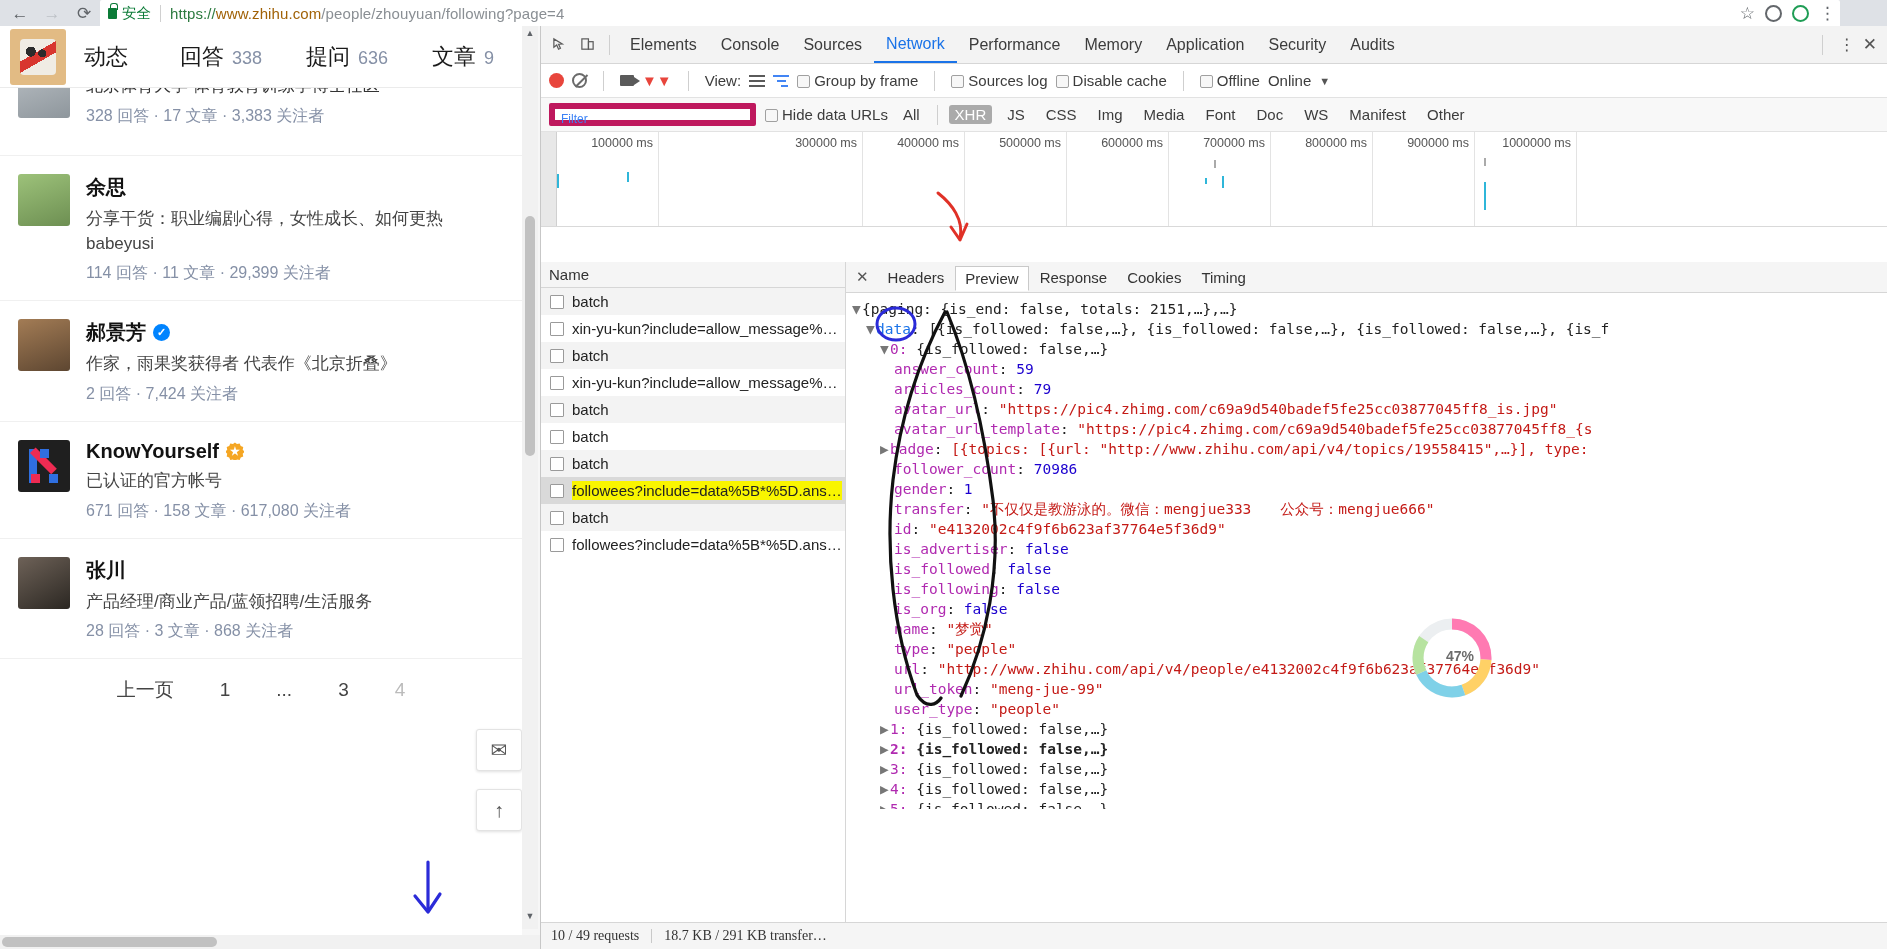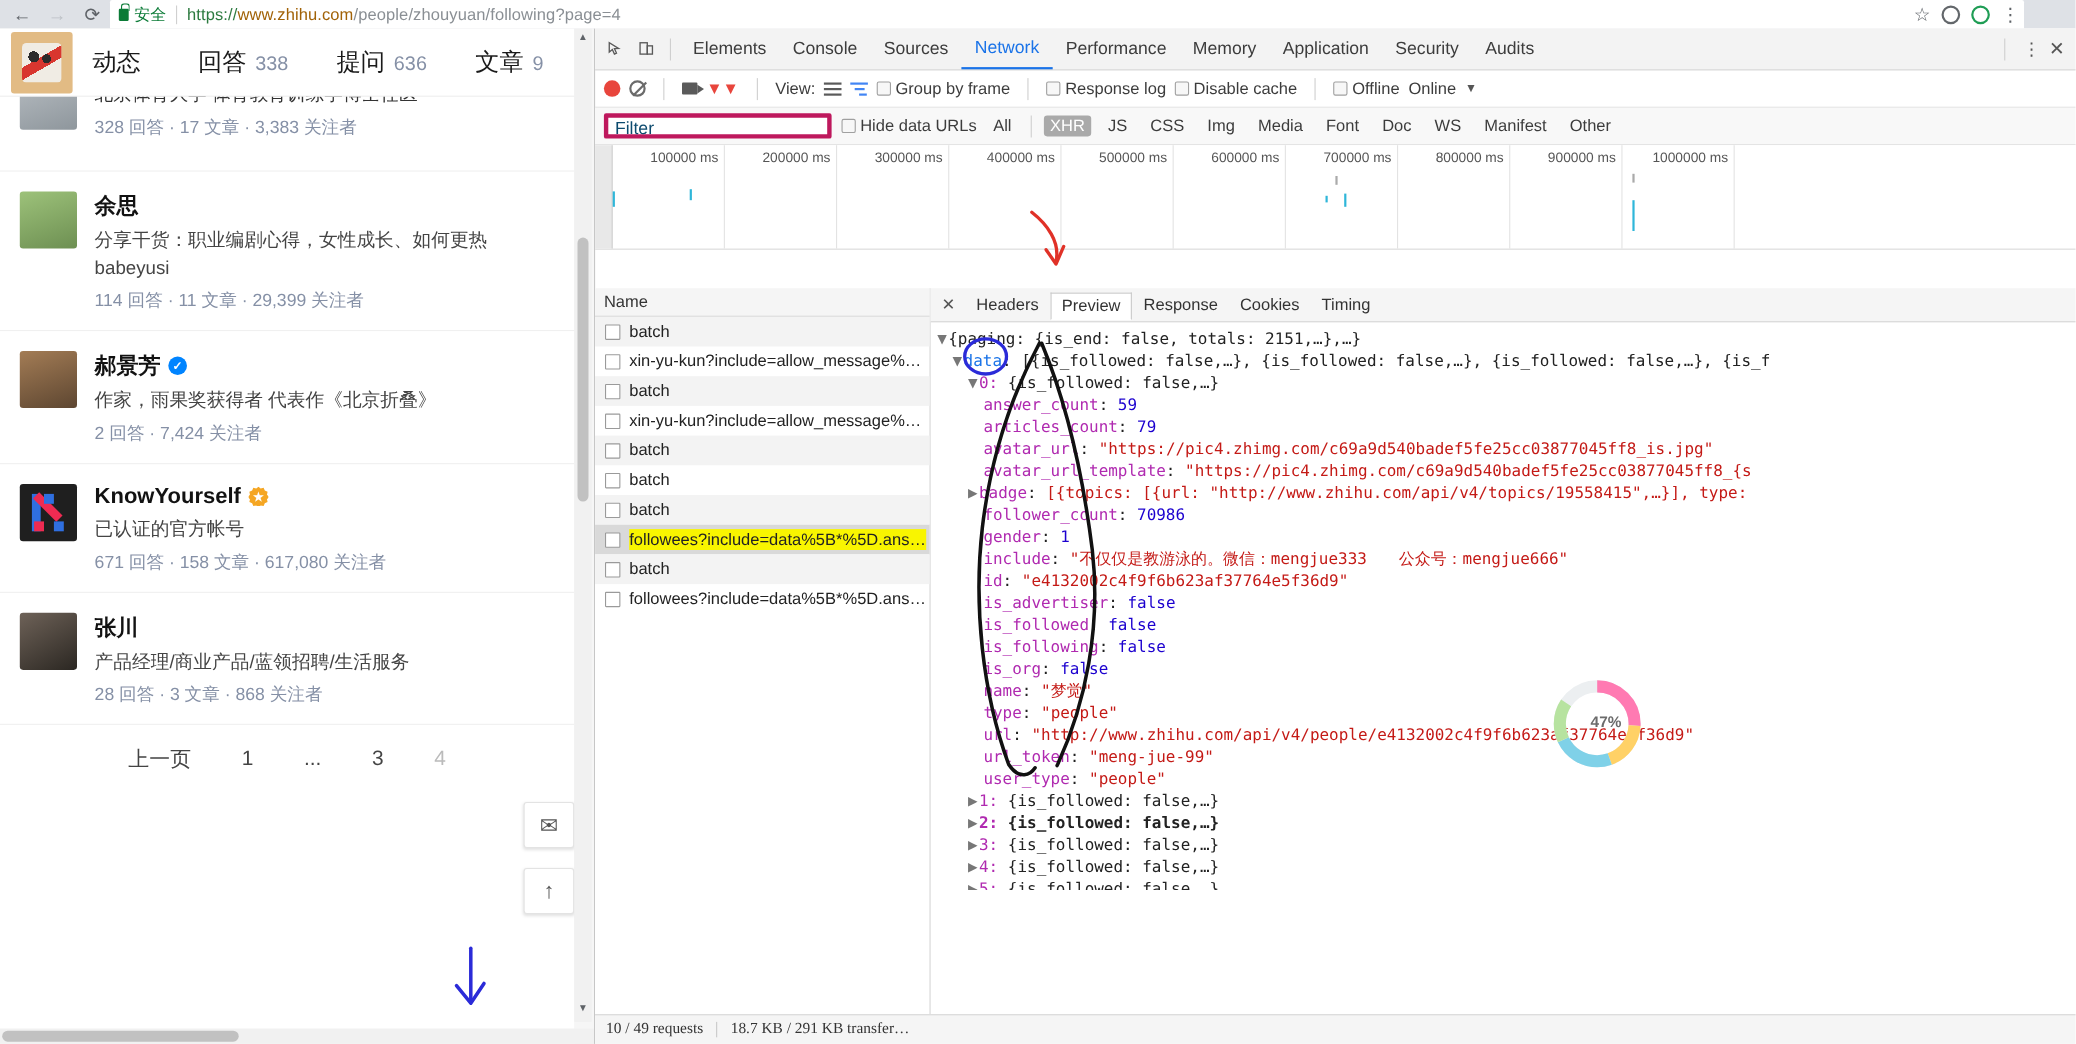--- a/index.html
+++ b/index.html
@@ -117,22 +117,22 @@
   .waterfic { width:16px; height:12px; display:flex; flex-direction:column; justify-content:space-between; }
   .waterfic i { height:2px; background:#4285f4; display:block; }
   .waterfic i:nth-child(2){ margin-left:4px; width:9px; }
   .waterfic i:nth-child(3){ margin-left:8px; width:7px; }
   .cb { width:13px; height:13px; border:1px solid #a0a0a0; background:#f7f7f7; border-radius:2px;
      display:inline-block; vertical-align:-2px; }
   .lbl { margin-left:4px; }
 
   .dt-filterbar { height:34px; display:flex; align-items:center; gap:9px; padding:0 8px;
      border-bottom:1px solid #e2e2e2; font-size:15px; color:#3c3c3c; background:#f8f8f8;}
-  .fi { width:207px; height:23px; border:4px solid #be185d; border-radius:2px; background:#fff;
-     font-size:16px; color:#0c4a6e; padding:0 6px; line-height:21px; }
+  .fi { width:207px; height:23px; border:6px solid #be185d; border-radius:2px; background:#fff;
+     font-size:12px; color:#3b82f6; padding:0 6px; line-height:21px; }
   .typechip { padding:1px 6px; border-radius:3px; }
   .typechip.on { background:#aaa; color:#fff; }
 
   .dt-timeline { height:95px; border-bottom:1px solid #d9d9d9; position:relative;
      background:#fff; display:flex; }
   .tl-gut { width:16px; background:#e8e8e8; border-right:1px solid #d0d0d0; }
   .tl-grid { flex:1; position:relative; }
   .tl-cell { position:absolute; top:0; bottom:0; border-right:1px solid #e3e3e3; }
   .tl-lab { position:absolute; top:4px; right:5px; font-size:12.5px; color:#555; white-space:nowrap; }
   .tick { position:absolute; width:2px; background:#2fb6d9; }
@@ -362,21 +362,21 @@
           <i></i>
           <i></i>
         </span>
       <span class="waterfic">
           <i></i>
           <i></i>
           <i></i>
         </span>
       <span><span class="cb"></span><span class="lbl">Group by frame</span></span>
       <div class="sep"></div>
-      <span><span class="cb"></span><span class="lbl">Response log</span></span>
+      <span><span class="cb"></span><span class="lbl">Sources log</span></span>
       <span><span class="cb"></span><span class="lbl">Disable cache</span></span>
       <div class="sep"></div>
       <span><span class="cb"></span><span class="lbl">Offline</span></span>
       <span>Online</span>
       <span style="font-size:11px;color:#555;">▼</span>
     </div>
 
     <div class="dt-filterbar">
       <div class="fi">Filter</div>
       <span><span class="cb"></span><span class="lbl">Hide data URLs</span></span>
@@ -393,23 +393,20 @@
       <span class="typechip">Manifest</span>
       <span class="typechip">Other</span>
     </div>
 
     <div class="dt-timeline">
       <div class="tl-gut"></div>
       <div class="tl-grid">
         <div class="tl-cell" style="left:0px;width:102px;">
             <span class="tl-lab">100000 ms</span>
           </div>
-        <div class="tl-cell" style="left:102px;width:102px;">
-            <span class="tl-lab">200000 ms</span>
-          </div>
         <div class="tl-cell" style="left:204px;width:102px;">
             <span class="tl-lab">300000 ms</span>
           </div>
         <div class="tl-cell" style="left:306px;width:102px;">
             <span class="tl-lab">400000 ms</span>
           </div>
         <div class="tl-cell" style="left:408px;width:102px;">
             <span class="tl-lab">500000 ms</span>
           </div>
         <div class="tl-cell" style="left:510px;width:102px;">
@@ -502,21 +499,21 @@
           <div class="jl" style="padding-left:14px;"><span class="tri">▼</span><span class="dkey">data</span><span>: [{is_followed: false,…}, {is_followed: false,…}, {is_followed: false,…}, {is_f</span></div>
           <div class="jl" style="padding-left:28px;"><span class="tri">▼</span><span class="k">0:</span><span>&nbsp;</span><span>{is_followed: false,…}</span></div>
 
           <div class="jl" style="padding-left:42px;"><span class="k">answer_count</span>: <span class="n">59</span></div>
           <div class="jl" style="padding-left:42px;"><span class="k">articles_count</span>: <span class="n">79</span></div>
           <div class="jl" style="padding-left:42px;"><span class="k">avatar_url</span>: <span class="s">"https://pic4.zhimg.com/c69a9d540badef5fe25cc03877045ff8_is.jpg"</span></div>
           <div class="jl" style="padding-left:42px;"><span class="k">avatar_url_template</span>: <span class="s">"https://pic4.zhimg.com/c69a9d540badef5fe25cc03877045ff8_{s</span></div>
           <div class="jl" style="padding-left:28px;"><span class="tri">▶</span><span class="k">badge</span>: <span class="s">[{topics: [{url: "http://www.zhihu.com/api/v4/topics/19558415",…}], type:</span></div>
           <div class="jl" style="padding-left:42px;"><span class="k">follower_count</span>: <span class="n">70986</span></div>
           <div class="jl" style="padding-left:42px;"><span class="k">gender</span>: <span class="n">1</span></div>
-          <div class="jl" style="padding-left:42px;"><span class="k">include</span>: <span class="s">"不仅仅是教游泳的。微信：mengjue333　　公众号：mengjue666"</span></div>
+          <div class="jl" style="padding-left:42px;"><span class="k">transfer</span>: <span class="s">"不仅仅是教游泳的。微信：mengjue333　　公众号：mengjue666"</span></div>
           <div class="jl" style="padding-left:42px;"><span class="k">id</span>: <span class="s">"e4132002c4f9f6b623af37764e5f36d9"</span></div>
           <div class="jl" style="padding-left:42px;"><span class="k">is_advertiser</span>: <span class="b">false</span></div>
           <div class="jl" style="padding-left:42px;"><span class="k">is_followed</span>: <span class="b">false</span></div>
           <div class="jl" style="padding-left:42px;"><span class="k">is_following</span>: <span class="b">false</span></div>
           <div class="jl" style="padding-left:42px;"><span class="k">is_org</span>: <span class="b">false</span></div>
           <div class="jl" style="padding-left:42px;"><span class="k">name</span>: <span class="s">"梦觉"</span></div>
           <div class="jl" style="padding-left:42px;"><span class="k">type</span>: <span class="s">"people"</span></div>
           <div class="jl" style="padding-left:42px;"><span class="k">url</span>: <span class="s">"http://www.zhihu.com/api/v4/people/e4132002c4f9f6b623af37764e5f36d9"</span></div>
           <div class="jl" style="padding-left:42px;"><span class="k">url_token</span>: <span class="s">"meng-jue-99"</span></div>
           <div class="jl" style="padding-left:42px;"><span class="k">user_type</span>: <span class="s">"people"</span></div>

